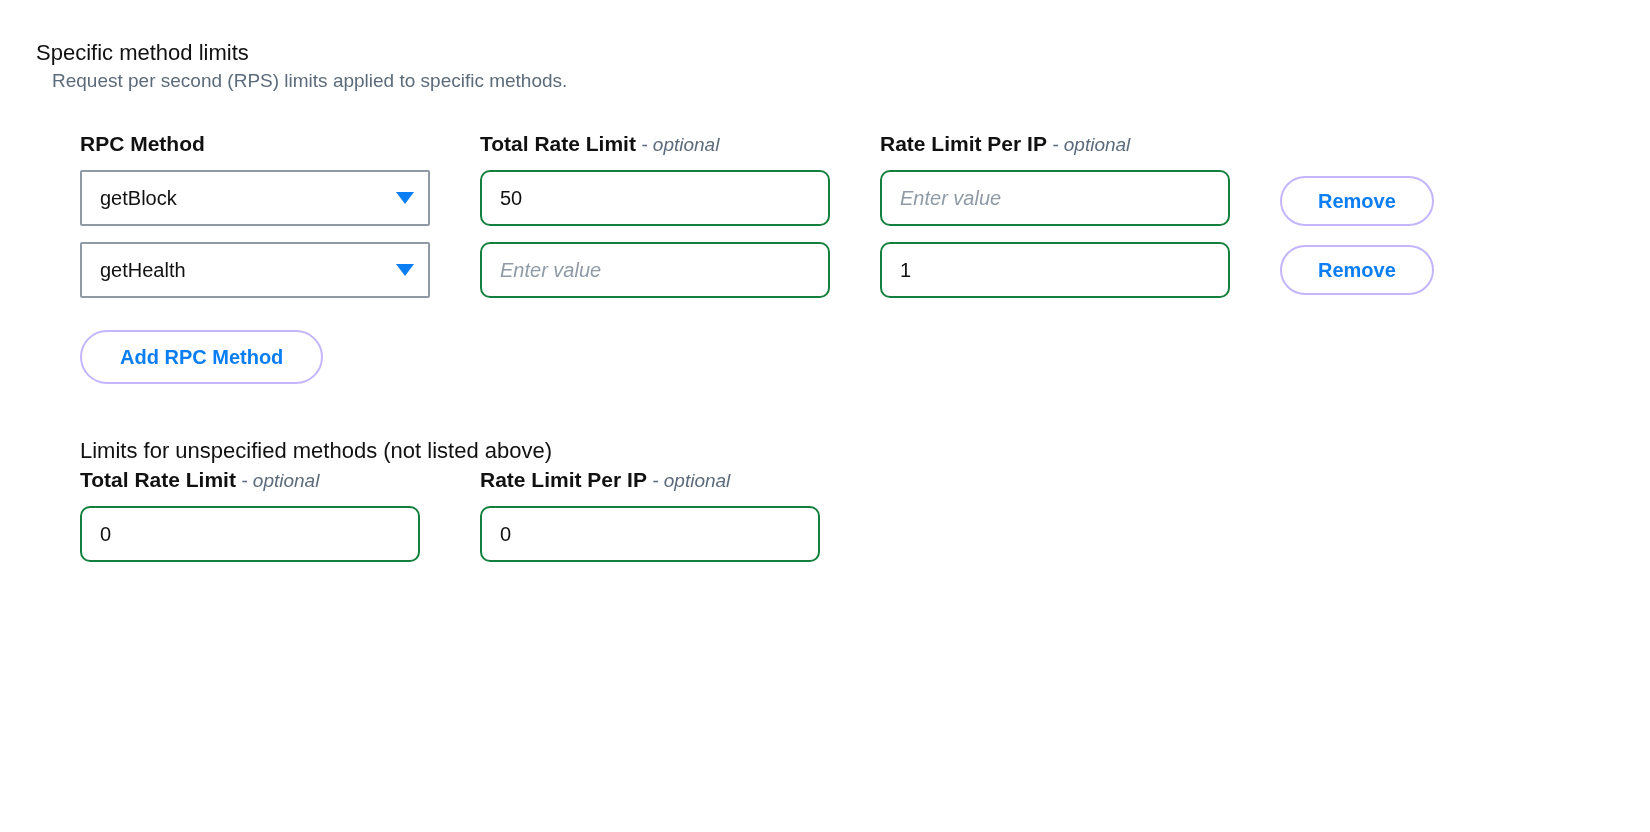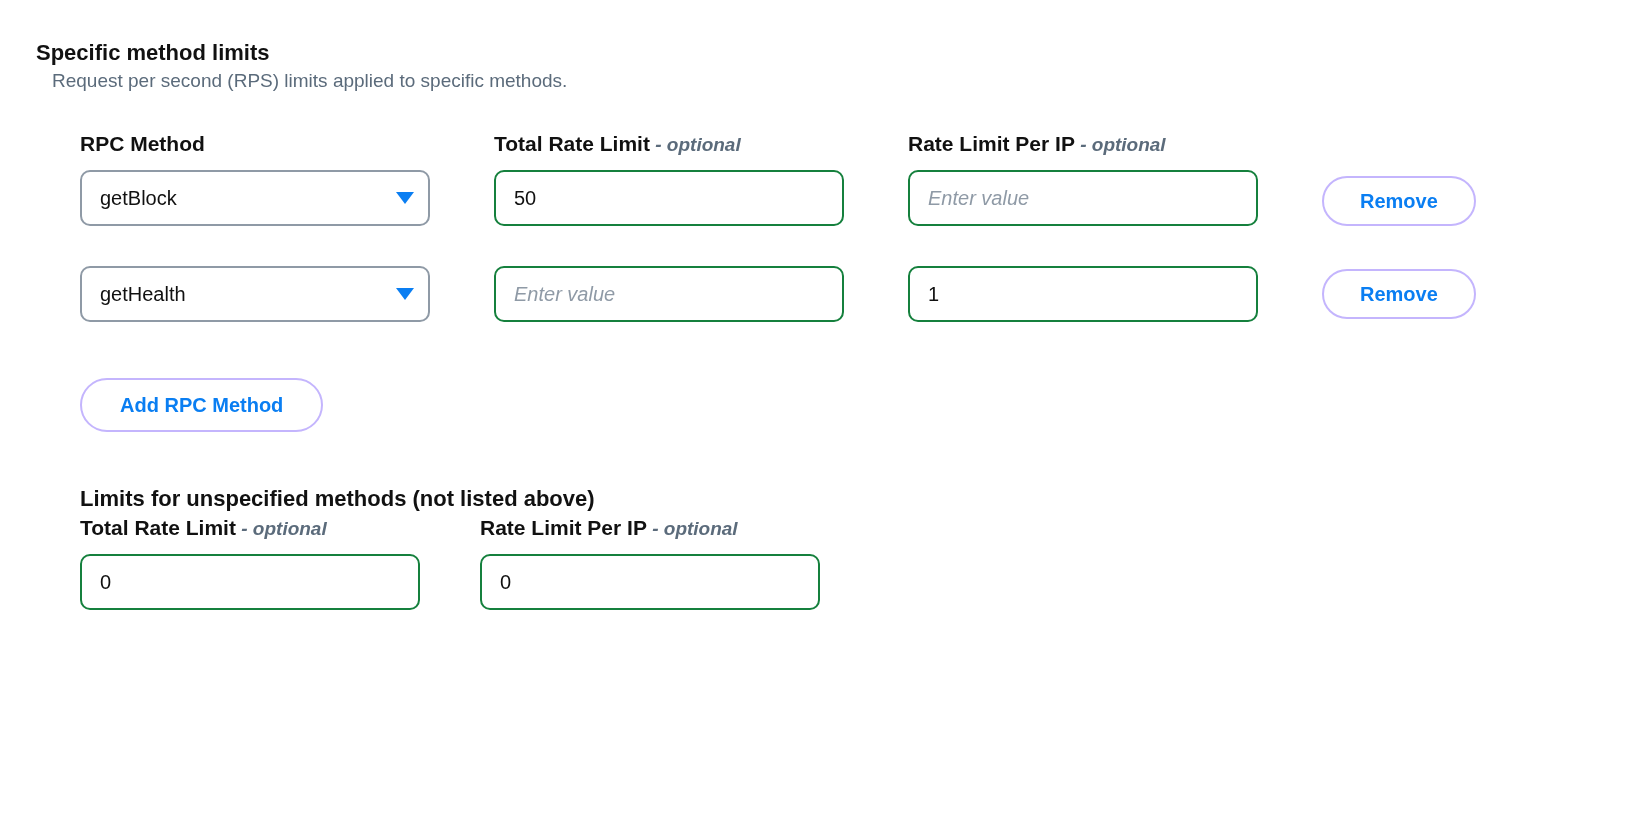--- a/index.html
+++ b/index.html
@@ -4,61 +4,61 @@
   <style>
     * { box-sizing: border-box; margin: 0; padding: 0; }
     body {
       font-family: -apple-system, BlinkMacSystemFont, "Segoe UI", Helvetica, Arial, sans-serif;
       background: #fff;
       color: #0b1220;
       padding: 40px 36px;
     }
     .section-title {
       font-size: 22px;
-      font-weight: 700;
+      font-weight: 400;
       color: #111;
       margin-bottom: 4px;
     }
     .section-desc {
       font-size: 19px;
       color: #5b6b7b;
       margin-bottom: 40px;
       margin-left: 16px;
     }
     .indent { padding-left: 44px; }
     .row {
       display: flex;
       align-items: flex-end;
-      gap: 64px;
-      margin-bottom: 40px;
+      gap: 50px;
+      margin-bottom: 16px;
     }
     .row.no-labels { align-items: center; }
     .col { display: flex; flex-direction: column; }
     .col-method { width: 350px; }
     .col-input  { width: 350px; }
     .col-remove { flex: 0 0 auto; display:flex; align-items:center; }
     .field-label {
       font-size: 21px;
       font-weight: 700;
       color: #111;
       margin-bottom: 14px;
     }
     .field-label .optional {
-      font-weight: 700;
+      font-weight: 400;
       font-style: italic;
       color: #5b6b7b;
       font-size: 19px;
       text-align: right;
     }
     .select-wrap { position: relative; width: 100%; }
     .select {
       width: 100%;
       height: 56px;
       border: 2px solid #8f9aa6;
-      border-radius: 10px;
+      border-radius: 2px;
       background: #fff;
       font-size: 20px;
       color: #111;
       padding: 0 44px 0 18px;
       appearance: none; -webkit-appearance: none;
       cursor: pointer;
     }
     .dropdown-icon {
       position: absolute; right: 16px; top: 50%; transform: translateY(-50%);
       width: 0; height: 0;

